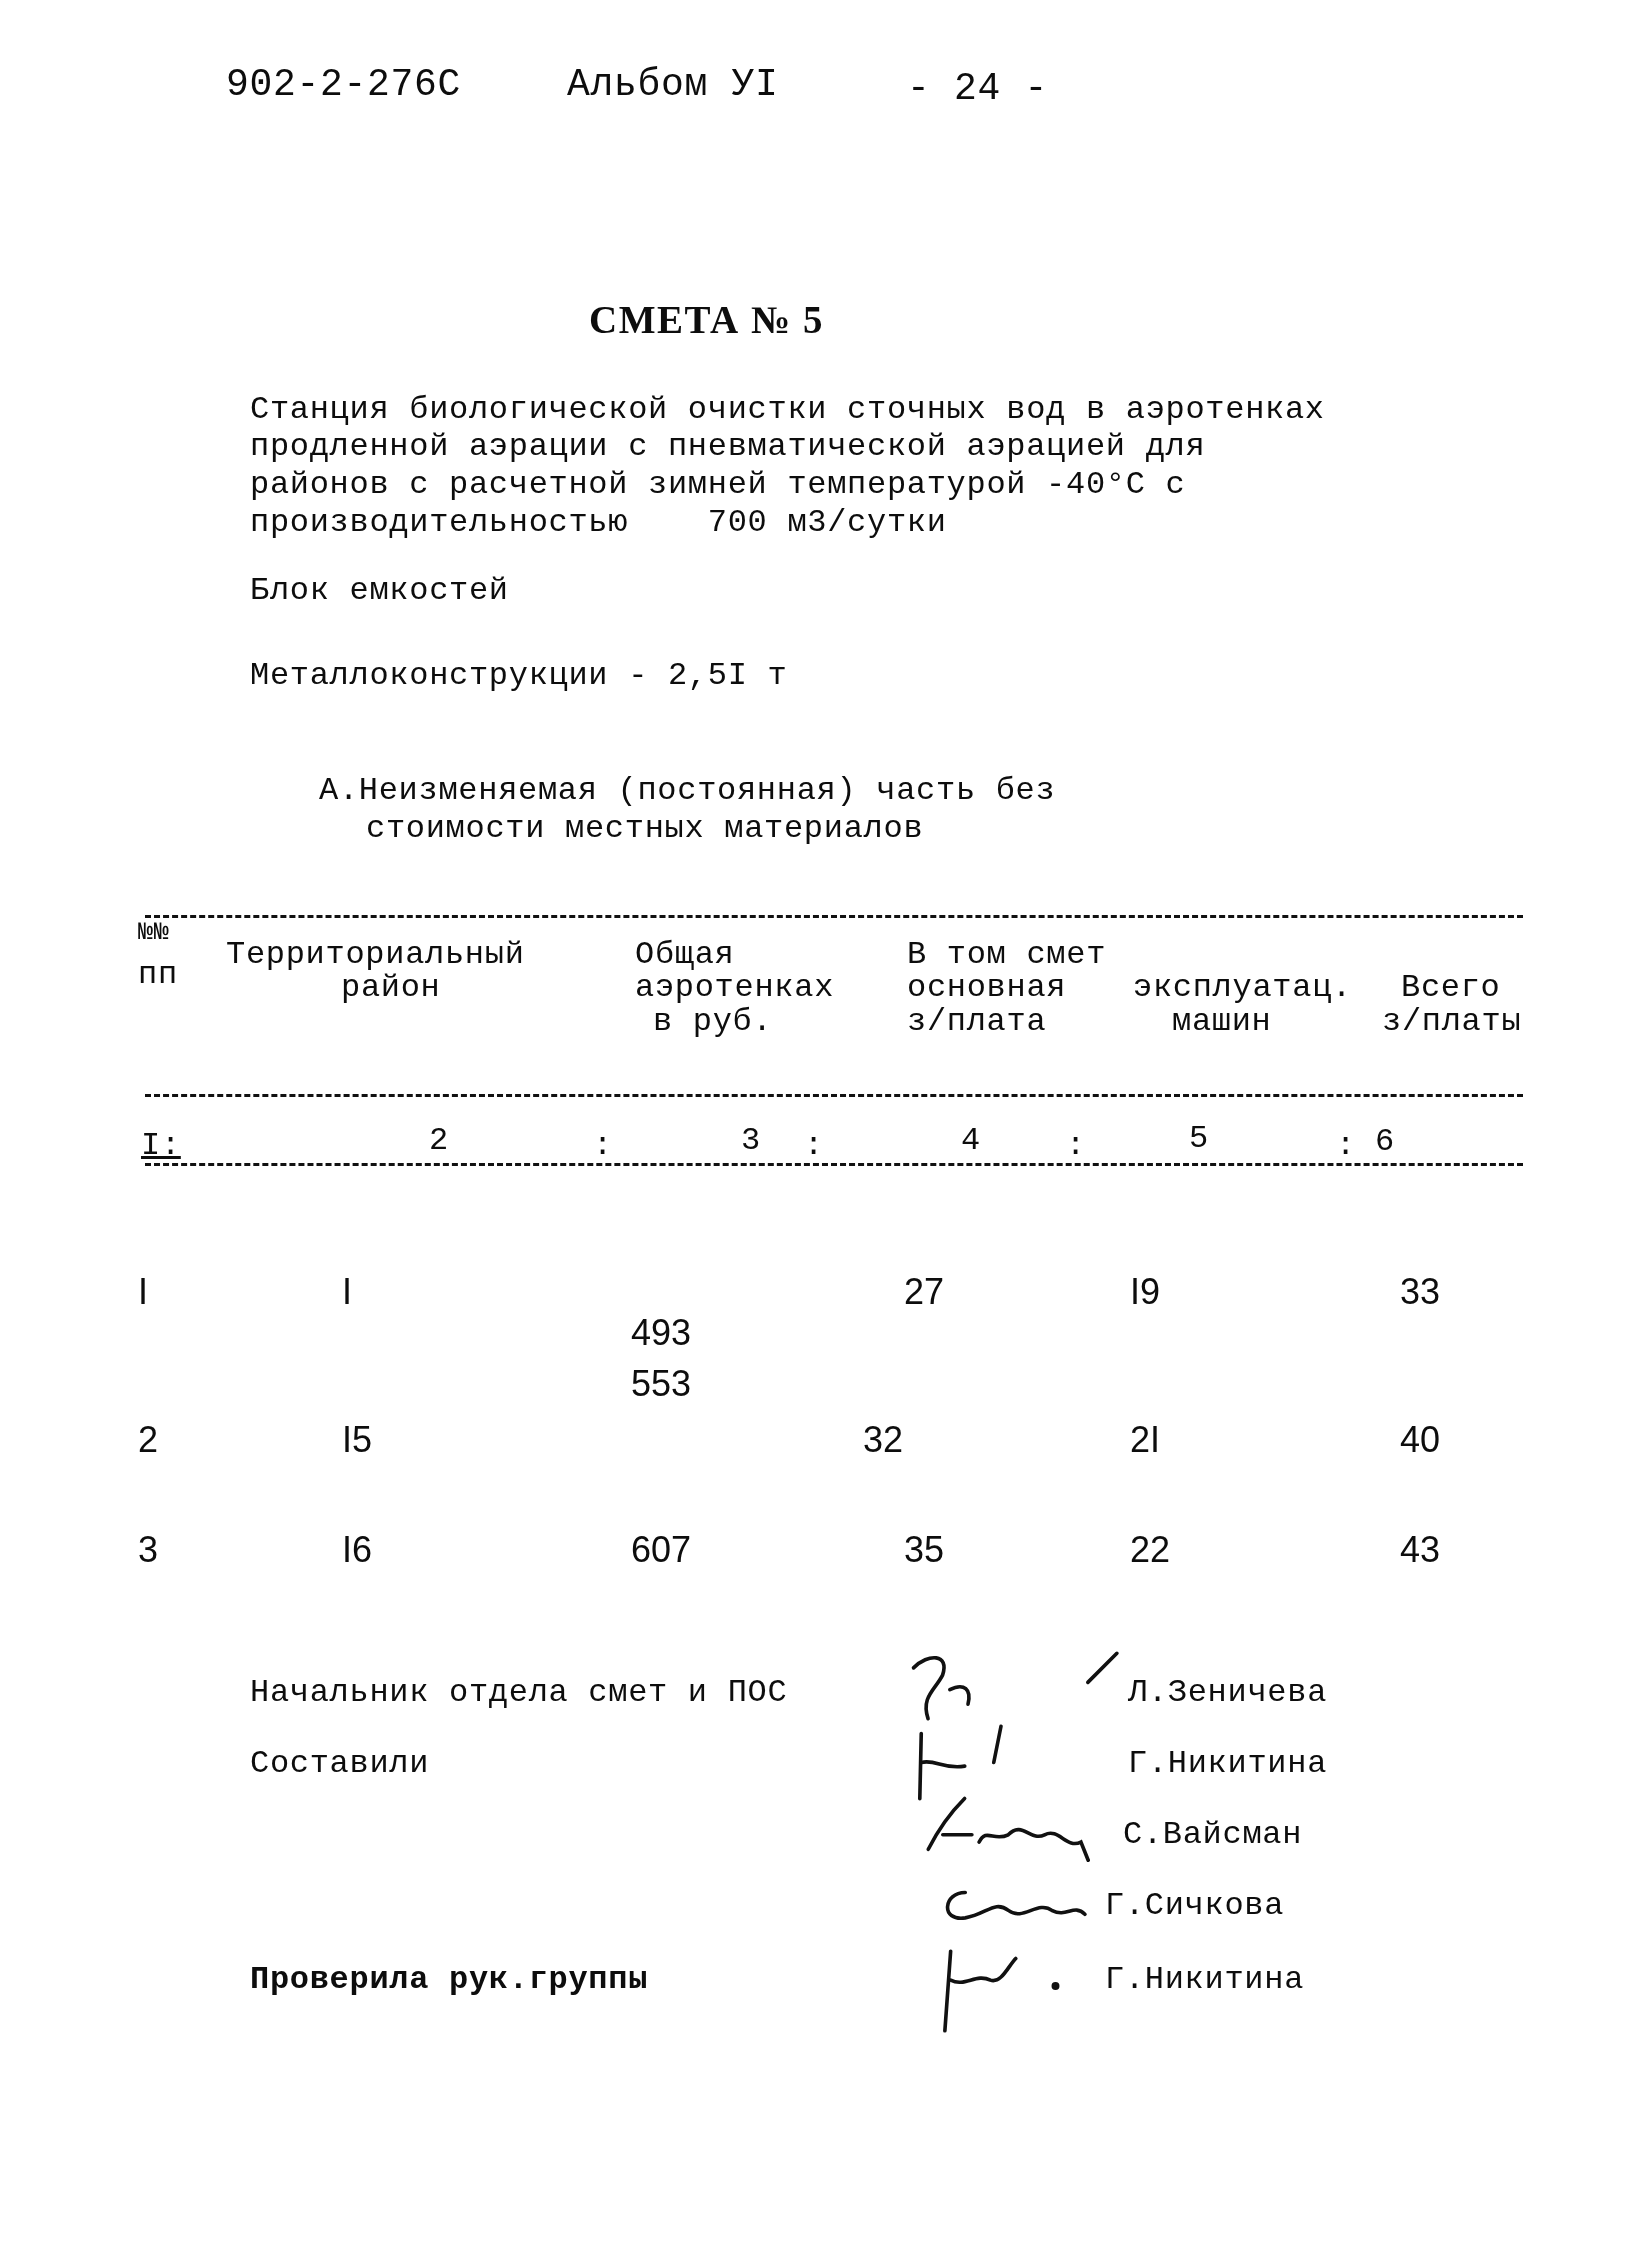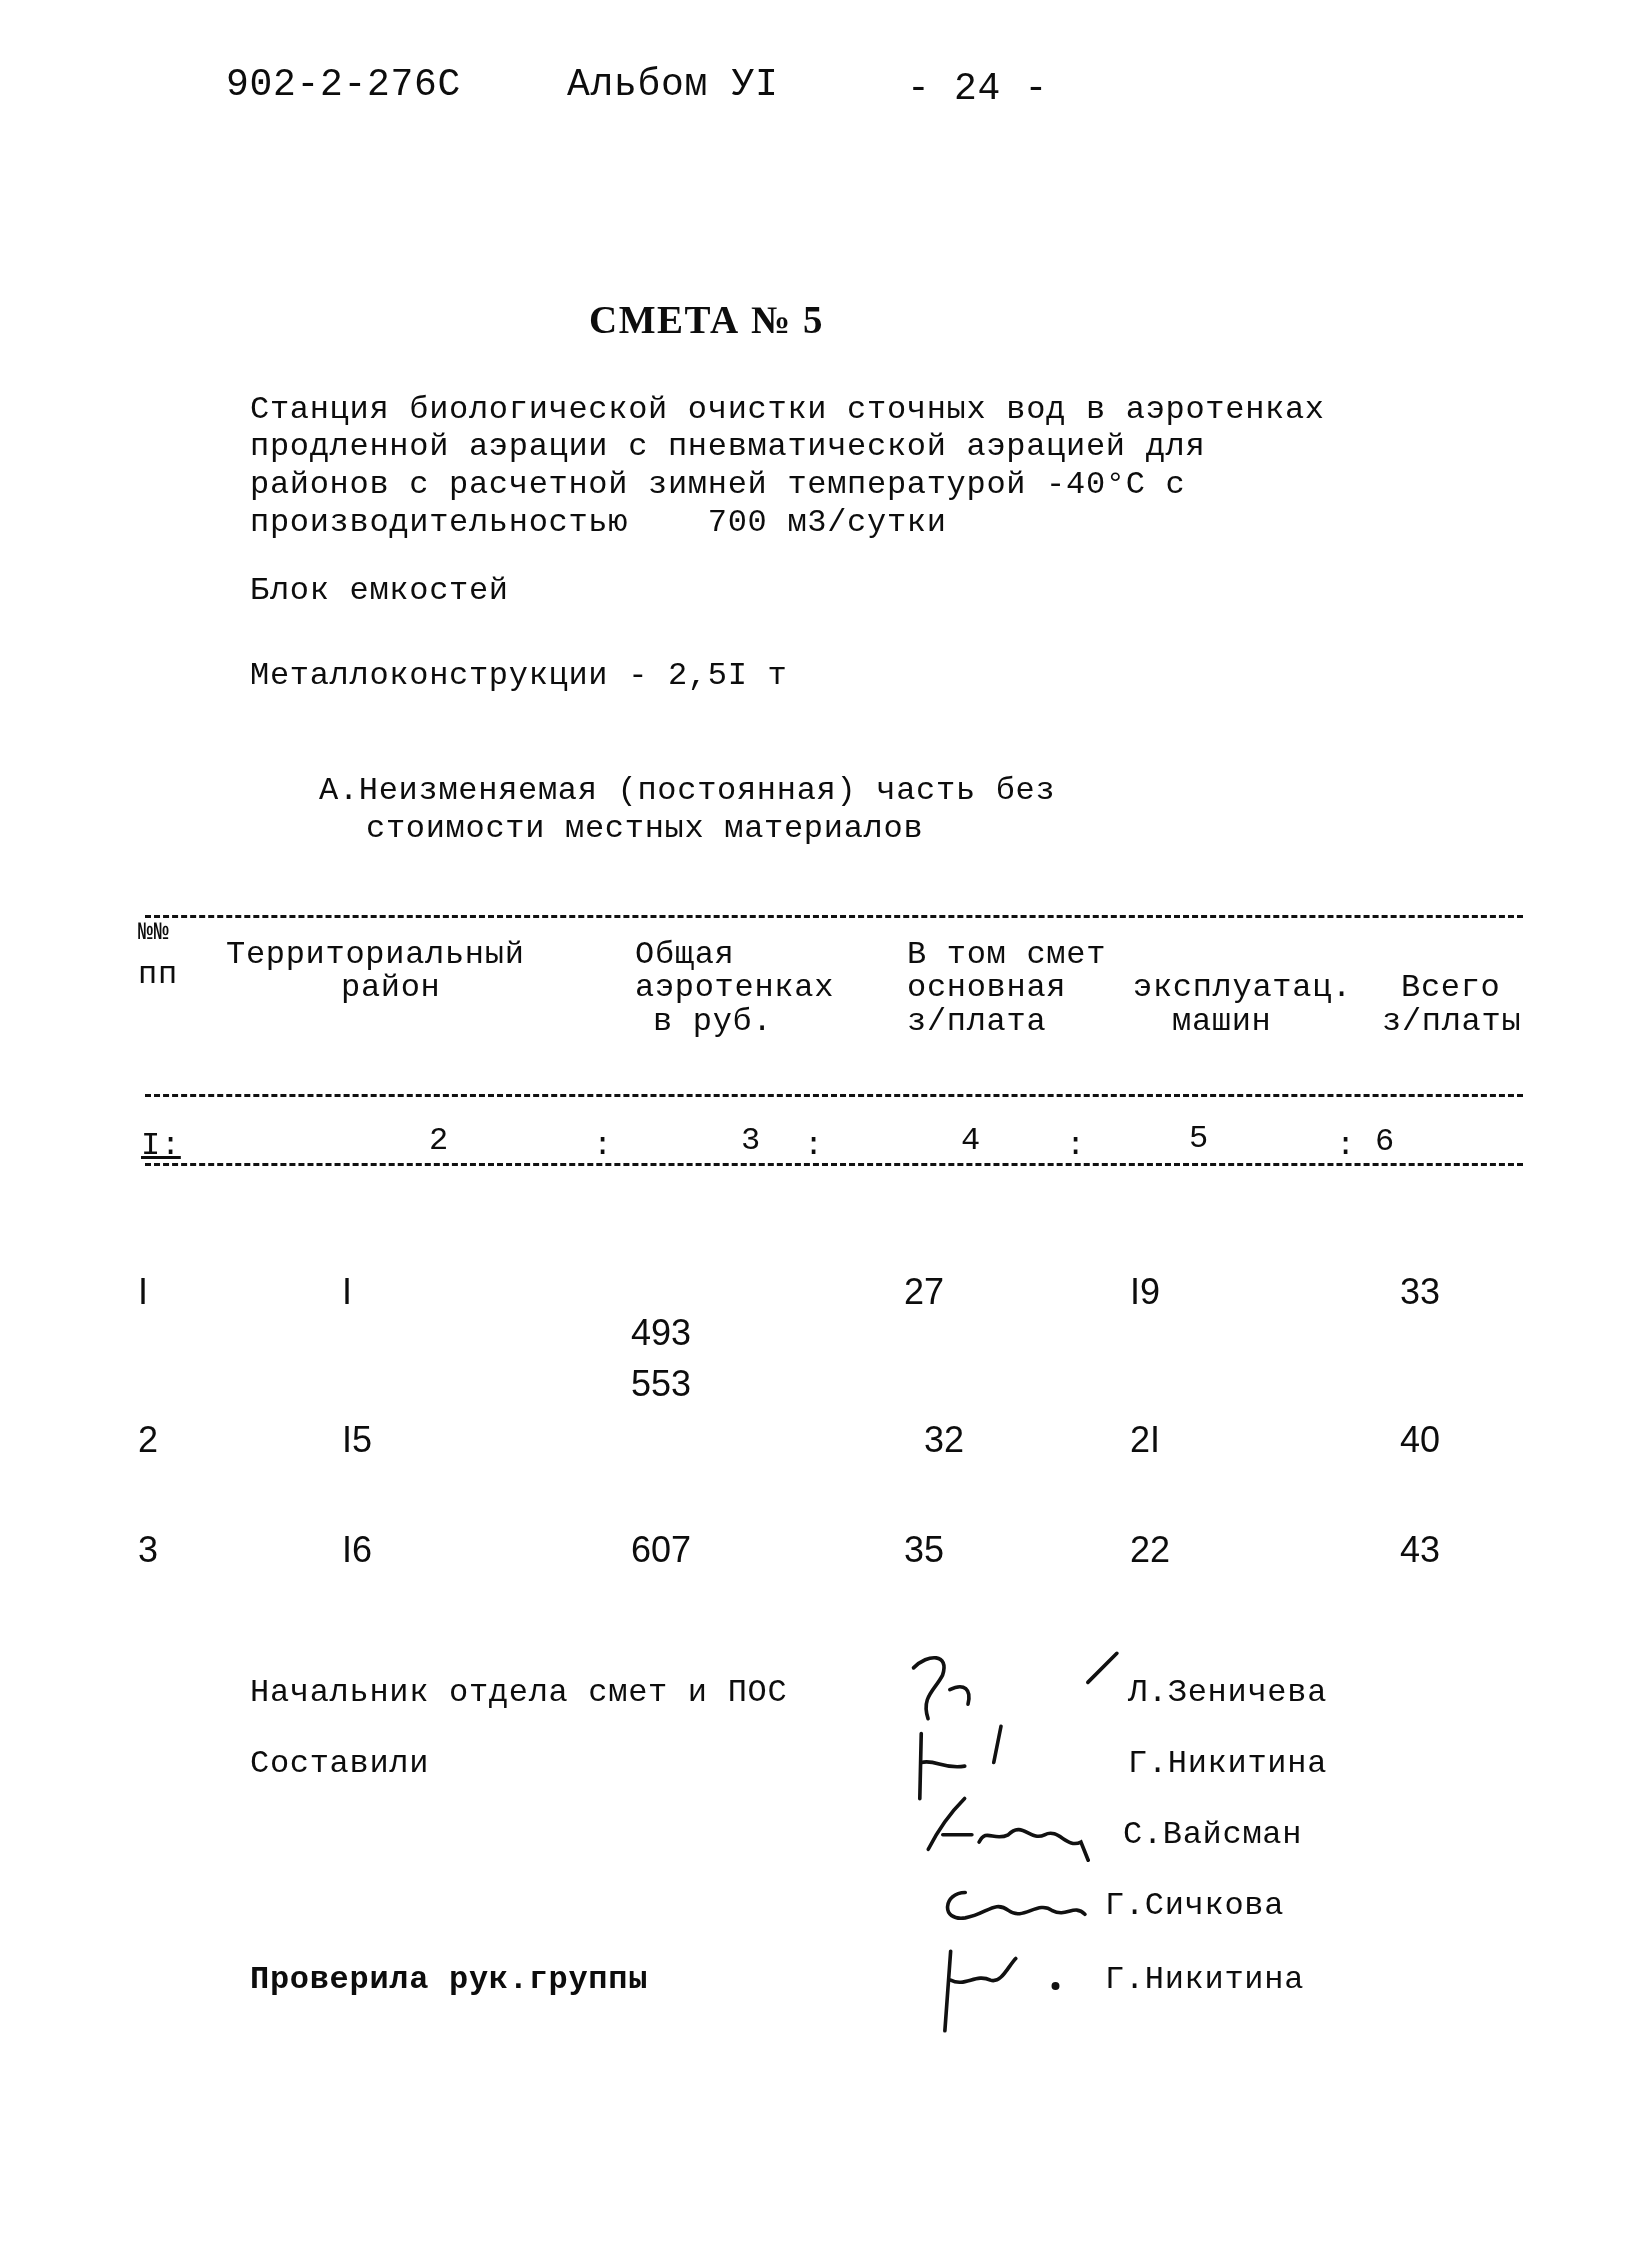--- a/index.html
+++ b/index.html
@@ -79,21 +79,21 @@
     <div class="abs num" style="left:342px; top:1271px;">I</div>
     <div class="abs num" style="left:631px; top:1271px;margin-top:41px;">493</div>
     <div class="abs num" style="left:904px; top:1271px;">27</div>
     <div class="abs num" style="left:1130px; top:1271px;">I9</div>
     <div class="abs num" style="left:1400px; top:1271px;">33</div>
   </div>
   <div>
     <div class="abs num" style="left:138px; top:1419px;">2</div>
     <div class="abs num" style="left:342px; top:1419px;">I5</div>
     <div class="abs num" style="left:631px; top:1363px;">553</div>
-    <div class="abs num" style="left:924px; top:1419px;text-align:center;">32</div>
+    <div class="abs num" style="left:863px; top:1419px;text-align:center;">32</div>
     <div class="abs num" style="left:1130px; top:1419px;">2I</div>
     <div class="abs num" style="left:1400px; top:1419px;">40</div>
   </div>
   <div>
     <div class="abs num" style="left:138px; top:1529px;">3</div>
     <div class="abs num" style="left:342px; top:1529px;">I6</div>
     <div class="abs num" style="left:631px; top:1529px;">607</div>
     <div class="abs num" style="left:904px; top:1529px;">35</div>
     <div class="abs num" style="left:1130px; top:1529px;">22</div>
     <div class="abs num" style="left:1400px; top:1529px;">43</div>

